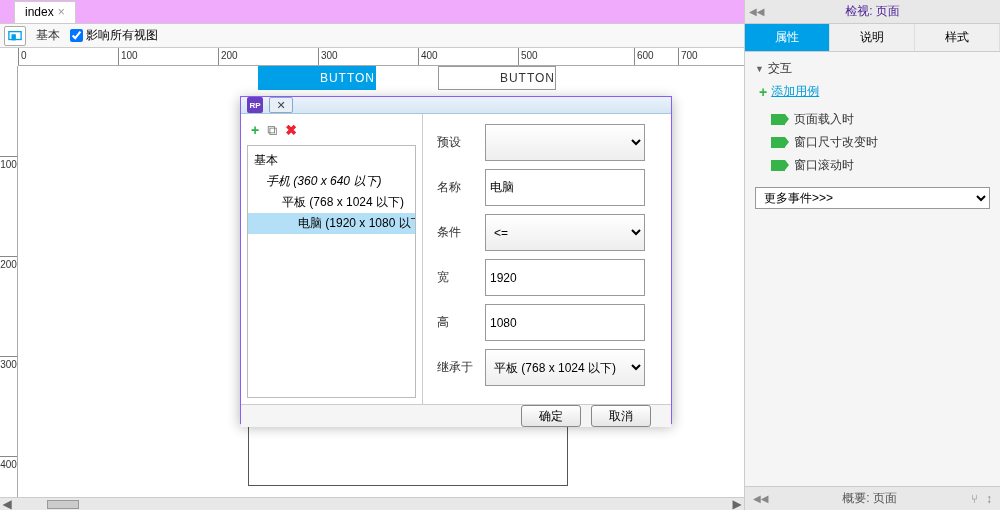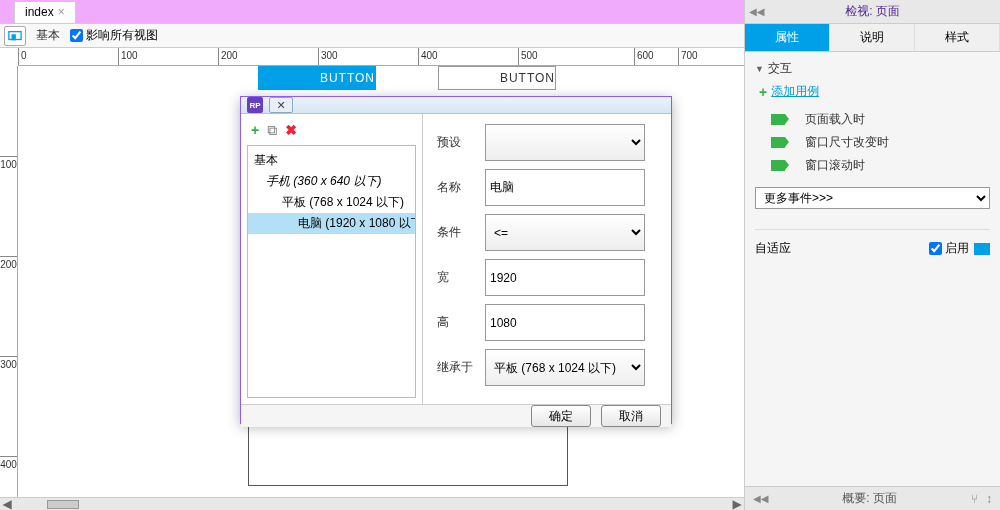--- a/index.html
+++ b/index.html
@@ -47,21 +47,21 @@
 .panel-header .title { flex: 1; text-align: center; color: #4c1d95; }
 .panel-tabs { display: flex; height: 28px; border-bottom: 1px solid #ccc; }
 .panel-tab { flex: 1; display: flex; align-items: center; justify-content: center; background: #f0f0f0; cursor: pointer; border-right: 1px solid #ddd; }
 .panel-tab.active { background: #00a0e9; color: #fff; }
 
 .panel-body { flex: 1; padding: 8px 10px; overflow: auto; }
 .section-head { display: flex; align-items: center; gap: 4px; color: #333; margin-bottom: 6px; cursor: pointer; }
 .section-head .caret { font-size: 9px; color: #666; }
 .add-case { display: flex; align-items: center; gap: 4px; color: #009dd9; cursor: pointer; margin: 4px 0 8px 4px; }
 .add-case .plus { color: #36b449; font-weight: bold; font-size: 14px; }
-.event-item { display: flex; align-items: center; gap: 20px; padding: 3px 0 3px 16px; cursor: pointer; color: #333; }
+.event-item { display: flex; align-items: center; gap: 9px; padding: 3px 0 3px 16px; cursor: pointer; color: #333; }
 .event-icon { width: 14px; height: 11px; background: #36b449; position: relative; }
 .event-icon::after { content: ""; position: absolute; right: -4px; top: 0; border-left: 4px solid #36b449; border-top: 5.5px solid transparent; border-bottom: 5.5px solid transparent; }
 
 .more-events { margin-top: 10px; }
 .more-events select { width: 100%; height: 22px; border: 1px solid #999; background: #fff; padding: 0 4px; cursor: pointer; }
 
 .adaptive-row { display: flex; align-items: center; justify-content: space-between; margin-top: 20px; padding-top: 10px; border-top: 1px solid #ddd; }
 .adaptive-row .right { display: flex; align-items: center; gap: 5px; }
 .mini-icon { width: 16px; height: 12px; background: #00a0e9; }
 
@@ -91,21 +91,21 @@
 .tree-item.l2 { padding-left: 34px; }
 .tree-item.l3 { padding-left: 50px; }
 .tree-item.selected { background: #b3e0f7; }
 
 .modal-right { flex: 1; padding: 10px 14px; }
 .form-row { display: flex; align-items: center; margin-bottom: 8px; gap: 10px; }
 .form-row label { width: 38px; color: #333; }
 .form-row .control { width: 160px; height: 37px; border: 1px solid #999; padding: 0 4px; background: #fff; }
 .form-row select.control { cursor: pointer; background: linear-gradient(#fff, #eee); }
 
-.modal-footer { height: 38px; border-top: 1px solid #ccc; display: flex; align-items: center; justify-content: flex-end; gap: 10px; padding: 0 10px; background: #f5f5f5; }
+.modal-footer { height: 38px; border-top: 1px solid #ccc; display: flex; align-items: center; justify-content: flex-end; gap: 10px; padding: 0 20px; background: #f5f5f5; }
 .dlg-btn { min-width: 60px; height: 22px; border: 1px solid #888; background: linear-gradient(#fff, #e6e6e6); border-radius: 3px; cursor: pointer; display: flex; align-items: center; justify-content: center; padding: 0 12px; }
 </style>
 </head>
 <body>
 
 <div class="main-layout">
   <div class="canvas-area">
 
     <div class="tab-bar">
       <div class="tab">
@@ -202,30 +202,20 @@
         <span class="event-icon"></span>
         <span>窗口滚动时</span>
       </div>
 
       <div class="more-events">
         <select>
           <option>更多事件&gt;&gt;&gt;</option>
         </select>
       </div>
 
-      <div class="adaptive-row">
-        <span>自适应</span>
-        <span class="right">
-          <label style="display:flex;align-items:center;gap:3px;">
-            <input type="checkbox" checked="" style="">
-            <span>启用</span>
-          </label>
-          <span class="mini-icon"></span>
-        </span>
-      </div>
     </div>
 
     <div class="panel-footer">
       <span class="collapse">◀◀</span>
       <span class="ftitle">概要: 页面</span>
       <span class="ficon">⑂</span>
       <span class="ficon">↕</span>
     </div>
   </div>
 </div>

